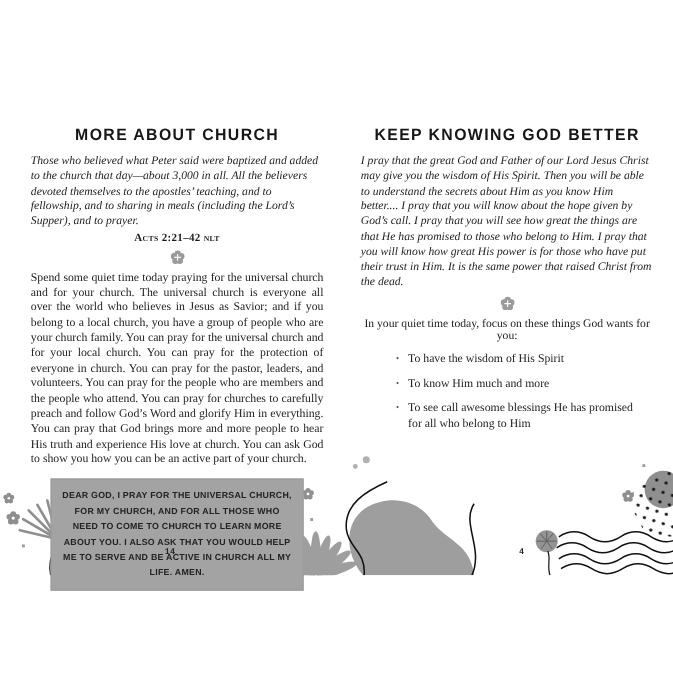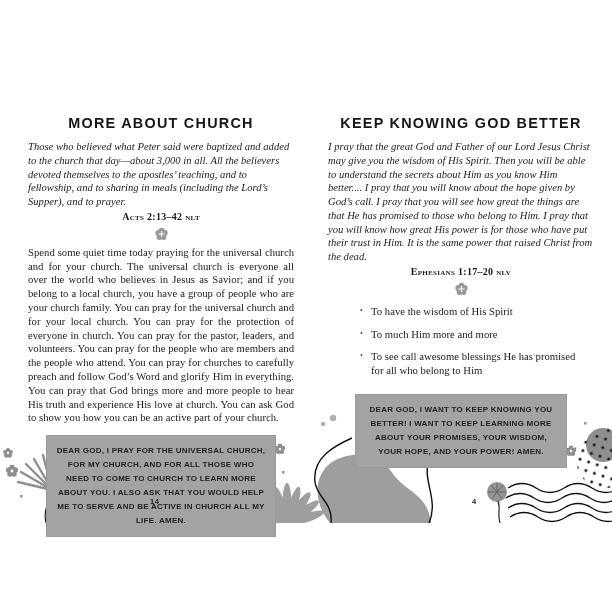--- a/index.html
+++ b/index.html
@@ -166,52 +166,49 @@
     <rect x="20" y="95" width="2.6" height="2.6" fill="#9a9a9a"></rect>
     <rect x="91" y="65" width="2.4" height="2.4" fill="#9a9a9a"></rect>
     <rect x="115" y="87" width="2.4" height="2.4" fill="#9a9a9a"></rect>
     <rect x="282" y="71" width="2.6" height="2.6" fill="#9a9a9a"></rect>
     <rect x="584" y="22" width="2.6" height="2.6" fill="#9a9a9a"></rect>
   </svg>
 
   <div class="page page-left">
     <div class="title">MORE ABOUT CHURCH</div>
     <div class="scripture">Those who believed what Peter said were baptized and added to the church that day—about 3,000 in all. All the believers devoted themselves to the apostles’ teaching, and to fellowship, and to sharing in meals (including the Lord’s Supper), and to prayer.</div>
-    <div class="reference">Acts 2:13–42 nlt</div>
+    <div class="reference">Acts 2:21–42 nlt</div>
     <svg class="ornament" width="15" height="14" viewBox="-7 -7 14 14">
       <circle cx="0" cy="-3.4" r="2.9" fill="#9a9a9a"></circle>
         <circle cx="3.3" cy="-1" r="2.9" fill="#9a9a9a"></circle>
       <circle cx="2" cy="3" r="2.9" fill="#9a9a9a"></circle>
         <circle cx="-2" cy="3" r="2.9" fill="#9a9a9a"></circle>
       <circle cx="-3.3" cy="-1" r="2.9" fill="#9a9a9a"></circle>
       <path d="M0,-3 L0,3 M-3,0 L3,0" stroke="#fff" stroke-width="1"></path>
     </svg>
     <div class="body-text">Spend some quiet time today praying for the universal church and for your church. The universal church is everyone all over the world who believes in Jesus as Savior; and if you belong to a local church, you have a group of people who are your church family. You can pray for the universal church and for your local church. You can pray for the protection of everyone in church. You can pray for the pastor, leaders, and volunteers. You can pray for the people who are members and the people who attend. You can pray for churches to carefully preach and follow God’s Word and glorify Him in everything. You can pray that God brings more and more people to hear His truth and experience His love at church. You can ask God to show you how you can be an active part of your church.</div>
     <div class="prayer-box left-box">
       <span>DEAR GOD, I PRAY FOR THE UNIVERSAL CHURCH, FOR MY CHURCH, AND FOR ALL THOSE WHO NEED TO COME TO CHURCH TO LEARN MORE ABOUT YOU. I ALSO ASK THAT YOU WOULD HELP ME TO SERVE AND BE ACTIVE IN CHURCH ALL MY LIFE. AMEN.</span>
     </div>
   </div>
 
   <div class="page page-right">
     <div class="title">KEEP KNOWING GOD BETTER</div>
     <div class="scripture">I pray that the great God and Father of our Lord Jesus Christ may give you the wisdom of His Spirit. Then you will be able to understand the secrets about Him as you know Him better.... I pray that you will know about the hope given by God’s call. I pray that you will see how great the things are that He has promised to those who belong to Him. I pray that you will know how great His power is for those who have put their trust in Him. It is the same power that raised Christ from the dead.</div>
-    <div class="reference">Ephesians 1:17–20 nlv</div>
     <svg class="ornament" width="15" height="14" viewBox="-7 -7 14 14">
       <circle cx="0" cy="-3.4" r="2.9" fill="#9a9a9a"></circle>
         <circle cx="3.3" cy="-1" r="2.9" fill="#9a9a9a"></circle>
       <circle cx="2" cy="3" r="2.9" fill="#9a9a9a"></circle>
         <circle cx="-2" cy="3" r="2.9" fill="#9a9a9a"></circle>
       <circle cx="-3.3" cy="-1" r="2.9" fill="#9a9a9a"></circle>
       <path d="M0,-3 L0,3 M-3,0 L3,0" stroke="#fff" stroke-width="1"></path>
     </svg>
+    <div class="intro">In your quiet time today, focus on these things God wants for you:</div>
     <ul class="bullets">
         <li>To have the wisdom of His Spirit</li>
-        <li>To much Him more and more</li>
+        <li>To know Him much and more</li>
         <li>To see call awesome blessings He has promised for all who belong to Him</li>
       </ul>
-    <div class="prayer-box right-box">
-      <span>DEAR GOD, I WANT TO KEEP KNOWING YOU BETTER! I WANT TO KEEP LEARNING MORE ABOUT YOUR PROMISES, YOUR WISDOM, YOUR HOPE, AND YOUR POWER! AMEN.</span>
-    </div>
   </div>
 
   <div class="page-number pn-left">14</div>
   <div class="page-number pn-right">4</div>
 </div>
 
 </body></html>

